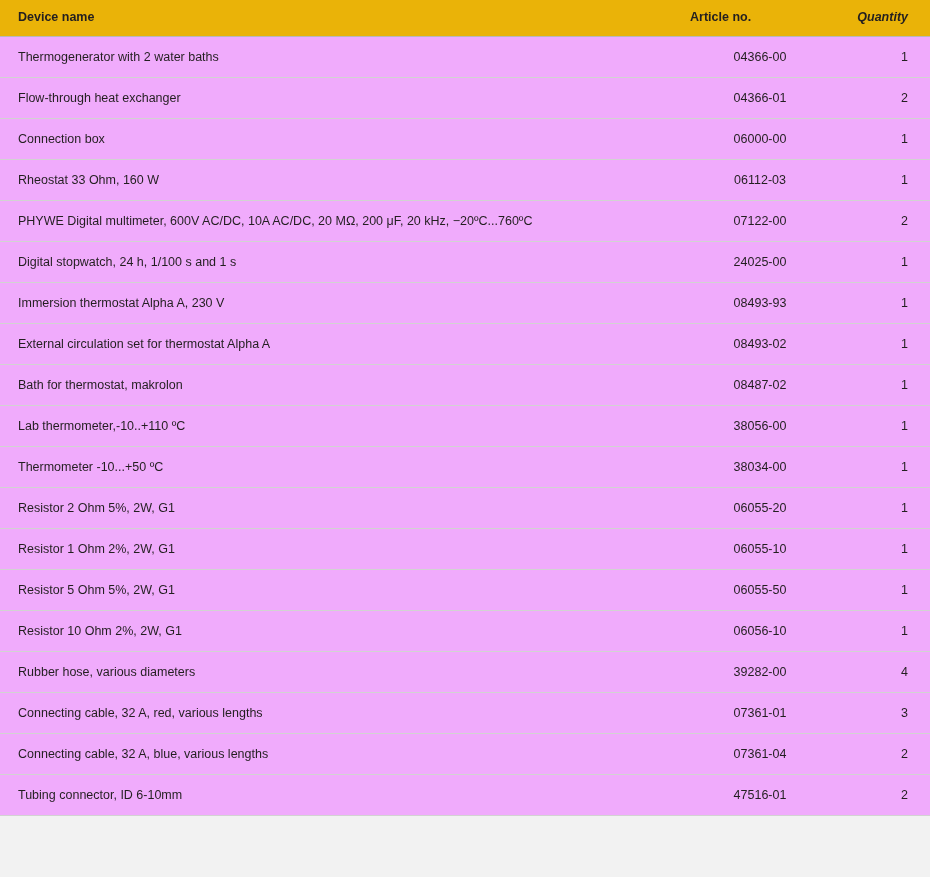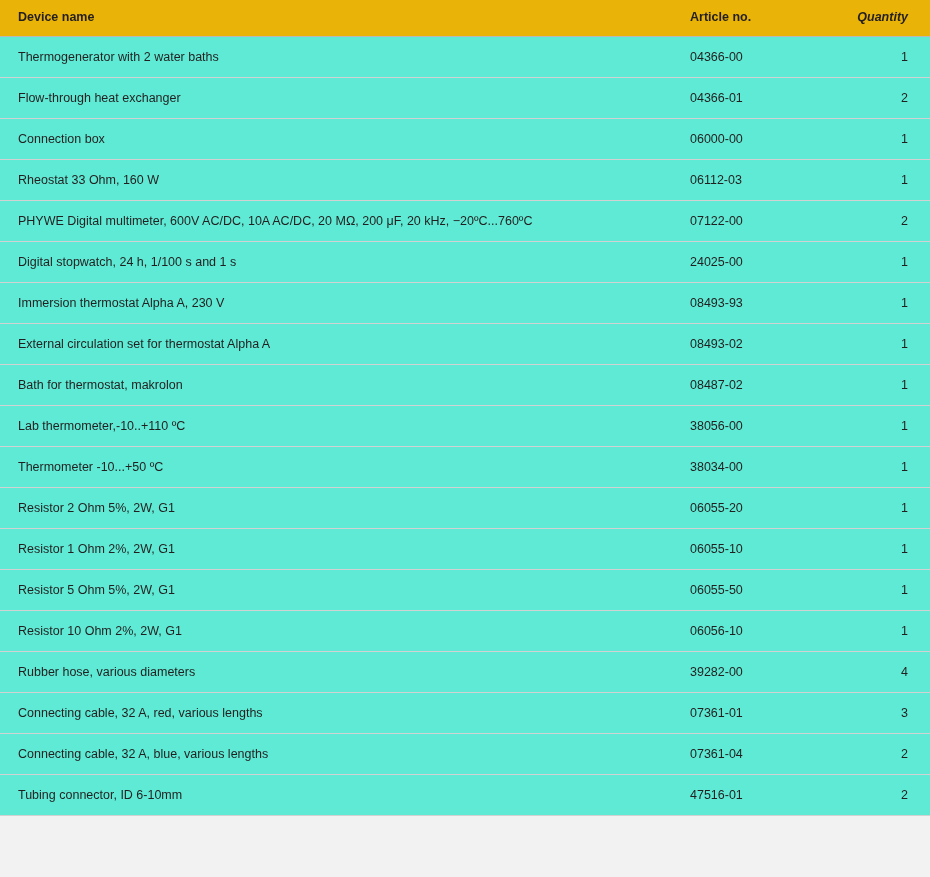--- a/index.html
+++ b/index.html
@@ -43,31 +43,31 @@
     text-align: right;
     padding-right: 22px;
     font-style: italic;
   }
 
   .equipment-table tbody td {
     font-size: 12.5px;
     color: #231f20;
     padding: 13px 0 13px 0;
     border-bottom: 1px solid #d2d2d2;
-    background: #5eead4;
+    background: #f0abfc;
     white-space: nowrap;
     overflow: hidden;
     text-overflow: ellipsis;
   }
   .equipment-table tbody td.t-name {
     text-align: left;
     padding-left: 18px;
   }
   .equipment-table tbody td.t-art {
-    text-align: left;
+    text-align: center;
   }
   .equipment-table tbody td.t-qty {
     text-align: right;
     padding-right: 22px;
   }
   .equipment-table tbody tr:last-child td {
     border-bottom: 1px solid #d2d2d2;
   }
 </style>
 </head>

